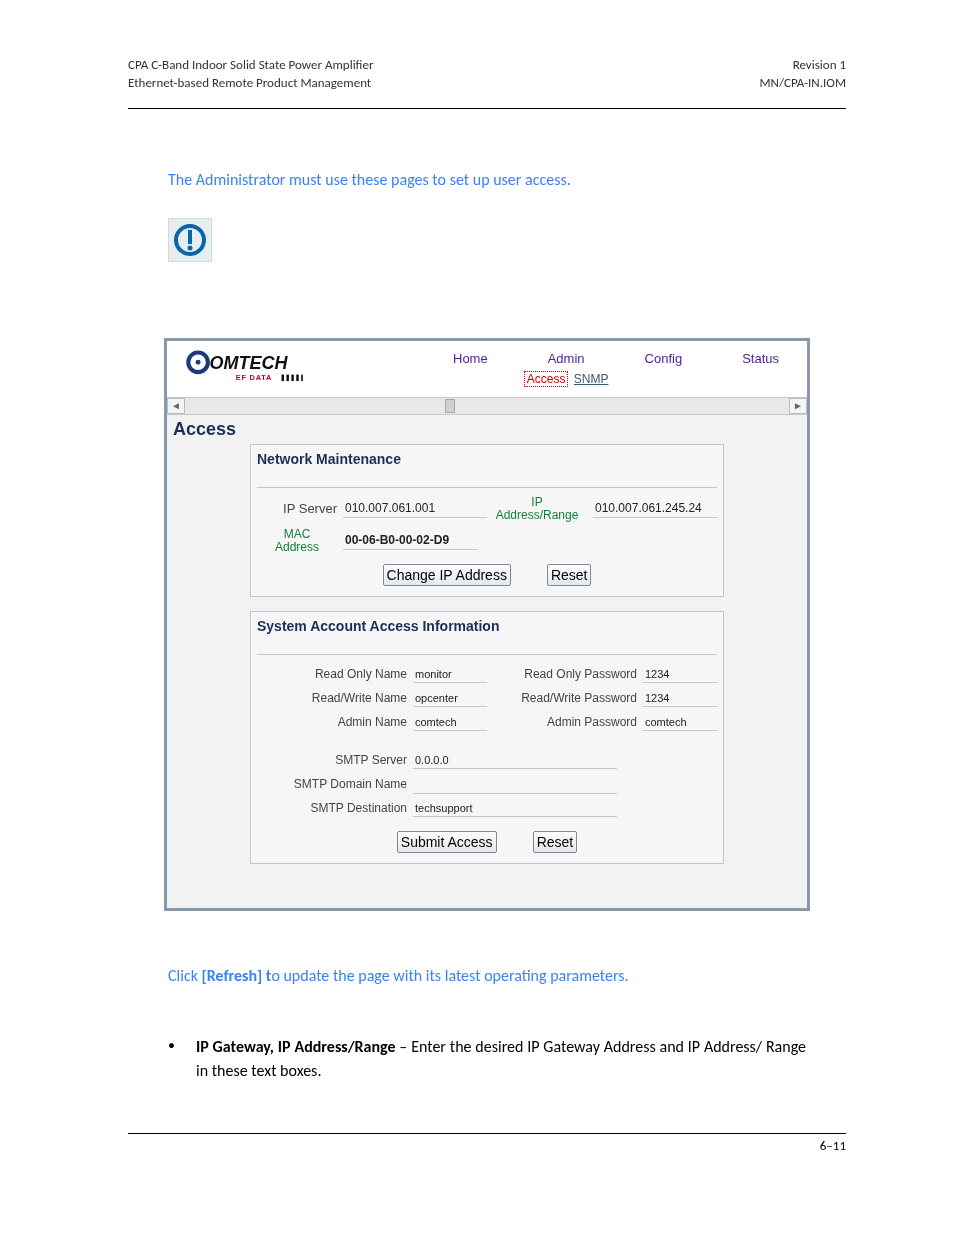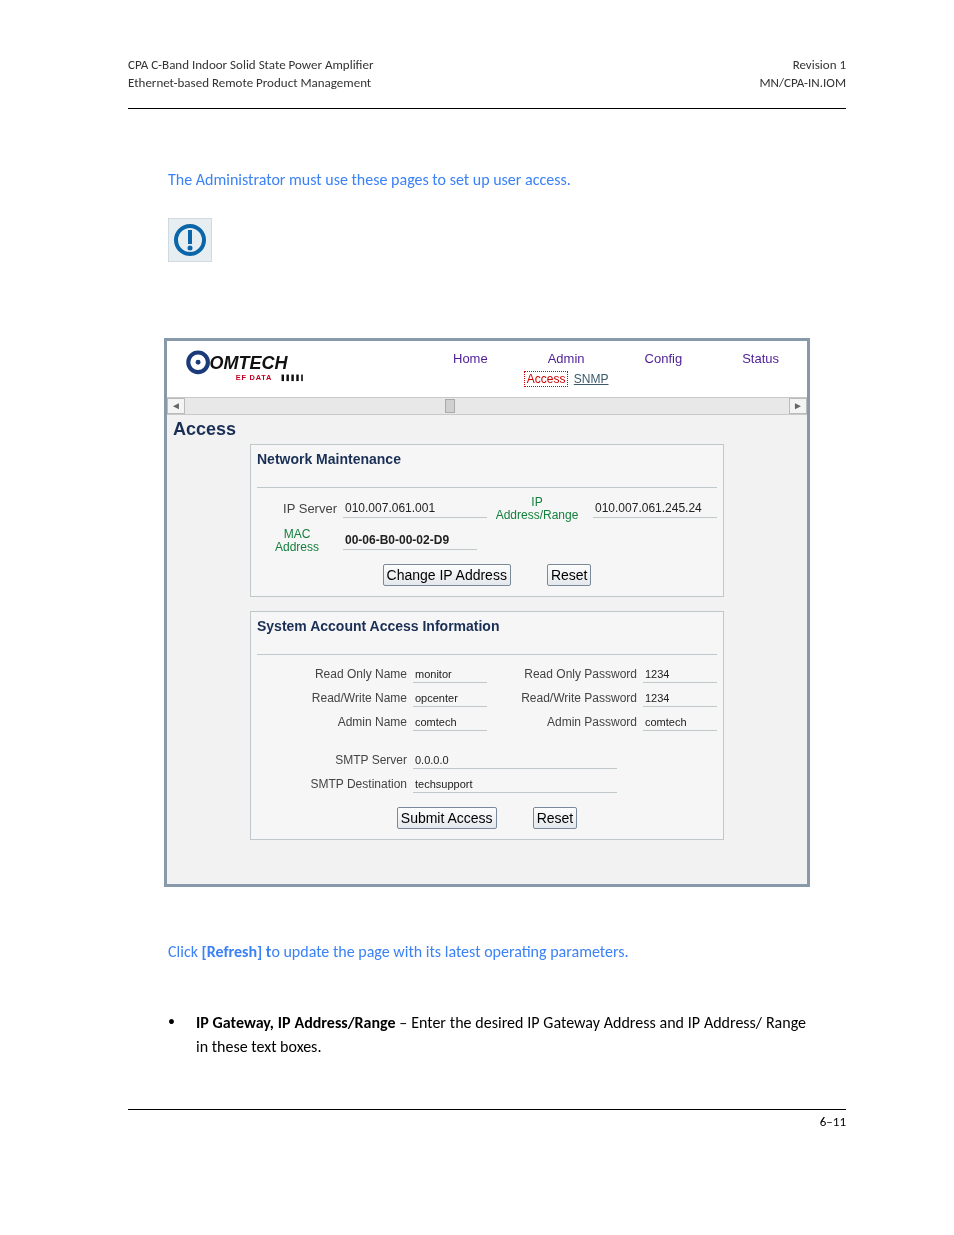--- a/index.html
+++ b/index.html
@@ -342,20 +342,24 @@
             <span class="ss-label" style="width:150px;font-size:12px">Admin Password</span>
             <span class="ss-val" style="font-size:11px">comtech</span>
           </div>
         </div>
 
         <div class="ss-row" style="margin-top:14px">
           <span class="ss-label" style="width:150px;font-size:12px">SMTP Server</span>
           <span class="ss-val" style="flex:0 0 200px;font-size:11px">0.0.0.0</span>
         </div>
         <div class="ss-row">
+          <span class="ss-label" style="width:150px;font-size:12px">SMTP Domain Name</span>
+          <span class="ss-val" style="flex:0 0 200px;font-size:11px;min-height:14px"></span>
+        </div>
+        <div class="ss-row">
           <span class="ss-label" style="width:150px;font-size:12px">SMTP Destination</span>
           <span class="ss-val" style="flex:0 0 200px;font-size:11px">techsupport</span>
         </div>
 
         <div class="ss-btnrow">
           <button class="ss-btn">Submit Access</button>
           <button class="ss-btn">Reset</button>
         </div>
       </div>
 

